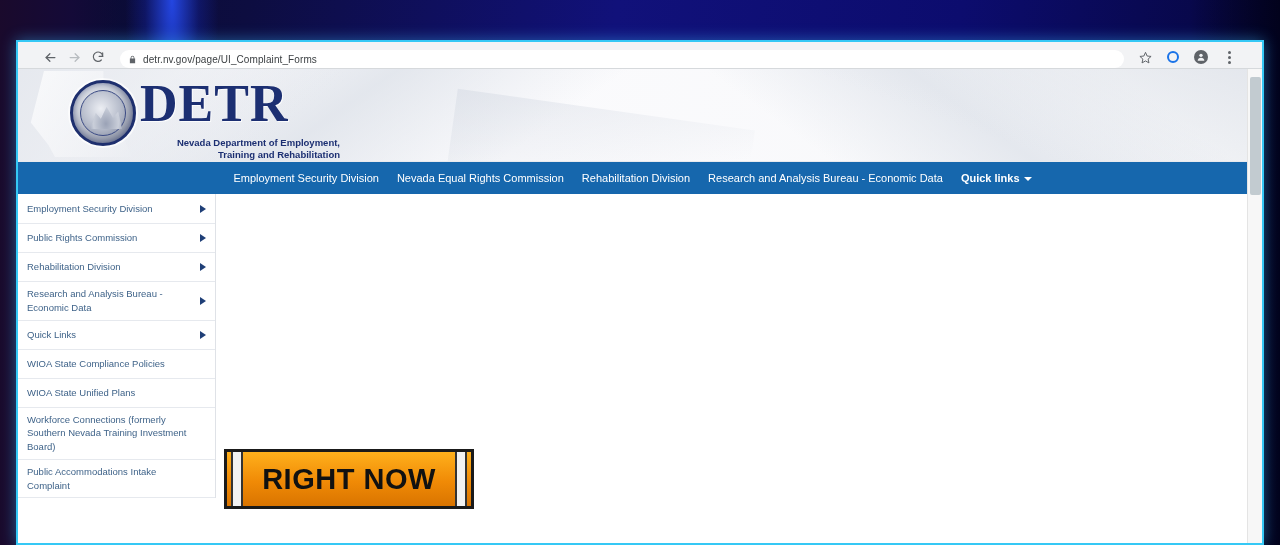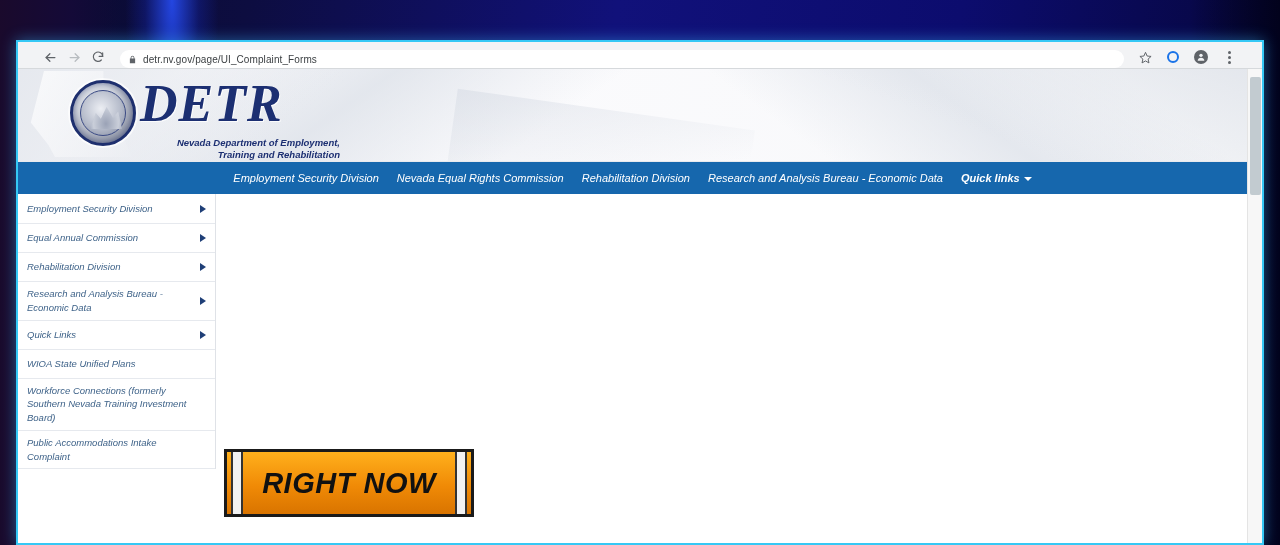--- a/index.html
+++ b/index.html
@@ -106,21 +106,20 @@
   }
   .kebab { display: flex; flex-direction: column; gap: 2px; }
   .kebab i { width: 3px; height: 3px; border-radius: 50%; background: #5f6368; display: block; }
 
   
   #page-viewport {
     position: relative;
     height: 474px;
     background: #fef9c3;
     overflow: hidden;
-    font-style: italic;
   }
   #page-scroll-area {
     position: absolute;
     left: 0; top: 0; right: 15px; bottom: 0;
     background: #ffffff;
   }
 
   
   #site-header {
     position: relative;
@@ -327,21 +326,21 @@
     color: #1f3f70;
     font-weight: normal;
     margin: 0;
     letter-spacing: 0.1px;
   }
   #promo-banner {
     position: absolute;
     left: 8px;
     top: 255px;
     width: 250px;
-    height: 68px;
+    height: 60px;
     background: linear-gradient(180deg, #ffb01c 0%, #f08a06 55%, #d97400 100%);
     border: 3px solid #1a1a1a;
     box-sizing: border-box;
     display: flex;
     align-items: center;
     justify-content: center;
     overflow: hidden;
   }
   #promo-banner::before,
   #promo-banner::after {
@@ -490,36 +489,39 @@
       </div>
 
       <div id="page-body">
 
         <div id="sidebar">
           <div class="sidebar-item">
             <span class="sidebar-label">Employment Security Division</span>
             <span class="sidebar-arrow"></span>
           </div>
           <div class="sidebar-item">
-            <span class="sidebar-label">Equal Annual Commission</span>
+            <span class="sidebar-label">Public Rights Commission</span>
             <span class="sidebar-arrow"></span>
           </div>
           <div class="sidebar-item">
             <span class="sidebar-label">Rehabilitation Division</span>
             <span class="sidebar-arrow"></span>
           </div>
           <div class="sidebar-item">
             <span class="sidebar-label">Research and Analysis Bureau - Economic Data</span>
             <span class="sidebar-arrow"></span>
           </div>
           <div class="sidebar-item">
             <span class="sidebar-label">Quick Links</span>
             <span class="sidebar-arrow"></span>
           </div>
           <div class="sidebar-item">
+            <span class="sidebar-label">WIOA State Compliance Policies</span>
+          </div>
+          <div class="sidebar-item">
             <span class="sidebar-label">WIOA State Unified Plans</span>
           </div>
           <div class="sidebar-item">
             <span class="sidebar-label">Workforce Connections (formerly Southern Nevada Training Investment Board)</span>
           </div>
           <div class="sidebar-item">
             <span class="sidebar-label">Public Accommodations Intake Complaint</span>
           </div>
         </div>
 

